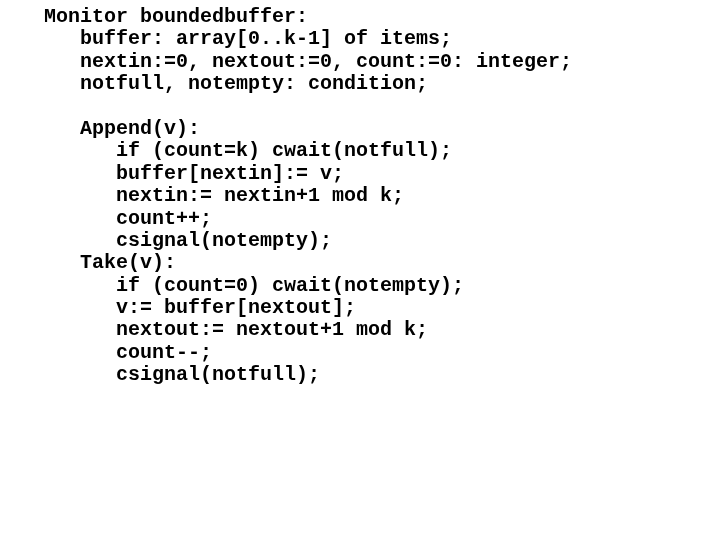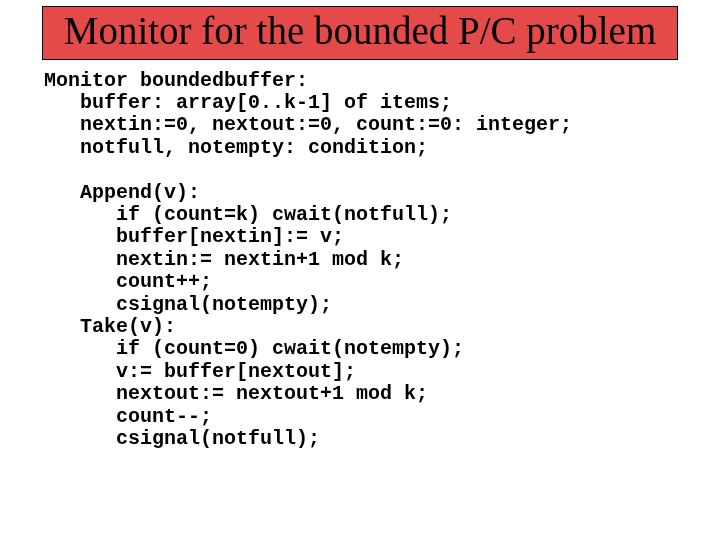--- a/index.html
+++ b/index.html
@@ -38,23 +38,20 @@
     line-height: 1.12;
     white-space: pre;
     margin: 6px 16px 0 44px;
     color: #000;
   }
 </style>
 </head>
 <body>
 
 <div class="slide">
-  <div class="title-box">
-    <h1>Monitor for the bounded P/C problem</h1>
-  </div>
   <div class="code"><span>Monitor boundedbuffer:</span>
 <span>   buffer: array[0..k-1] of items;</span>
 <span>   nextin:=0, nextout:=0, count:=0: integer;</span>
 <span>   notfull, notempty: condition;</span>
 <span></span>
 <span>   Append(v):</span>
 <span>      if (count=k) cwait(notfull);</span>
 <span>      buffer[nextin]:= v;</span>
 <span>      nextin:= nextin+1 mod k;</span>
 <span>      count++;</span>

